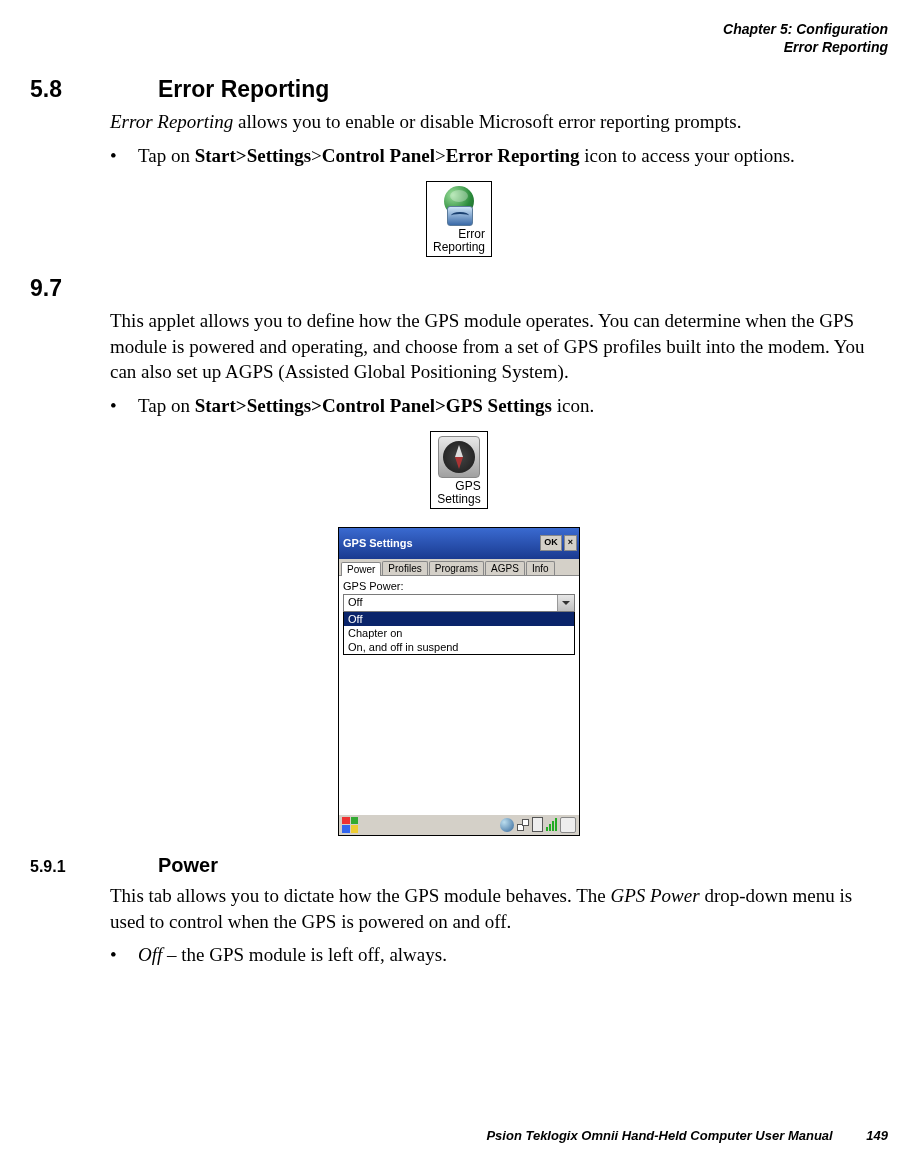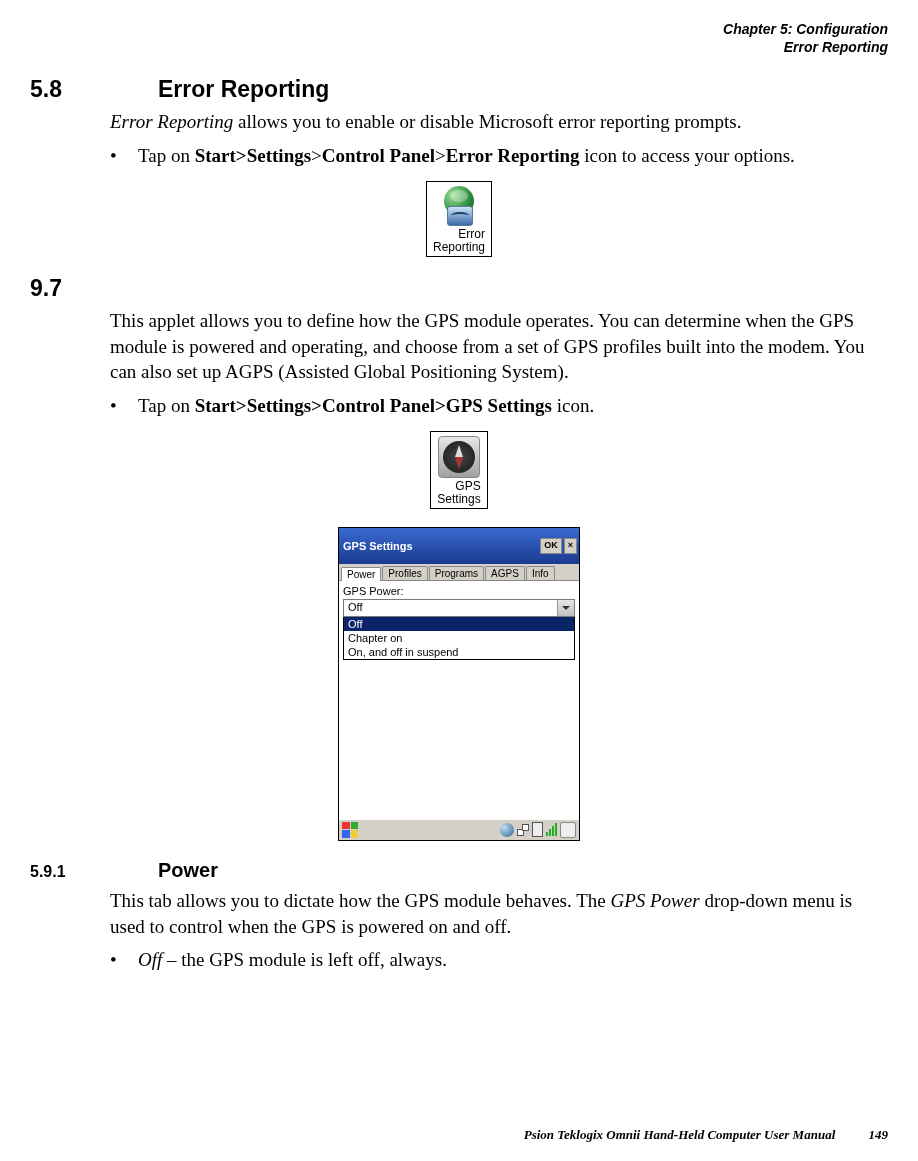--- a/index.html
+++ b/index.html
@@ -183,22 +183,22 @@
     margin: 4px auto 18px auto;
     background: #fff;
     font-family: Tahoma, Verdana, sans-serif;
     font-size: 11px;
   }
   .win-titlebar {
     background: linear-gradient(#3a6ad0, #1a3a90);
     color: #fff;
     display: flex;
     align-items: center;
-    height: 14px;
-    padding: 11px 2px;
+    height: 31px;
+    padding: 0 2px;
     font-weight: bold;
   }
   .win-title {
     flex: 1;
     padding-left: 2px;
   }
   .win-btn {
     background: #d4d0c8;
     color: #000;
     border: 1px solid #888;
@@ -352,21 +352,21 @@
     position:absolute;
     width:5px;height:5px;
     background:#fff;
     border:1px solid #555;
     right:0;top:0;
   }
   .footer {
     position: absolute;
     bottom: 18px;
     right: 30px;
-    font-family: Liberation Serif, serif;
+    font-family: Liberation Sans, sans-serif;
     font-style: italic;
     font-weight: bold;
     font-size: 13px;
   }
   .footer .pagenum {
     margin-left: 30px;
   }
   em { font-style: italic; }
   b { font-weight: bold; }
 </style>

